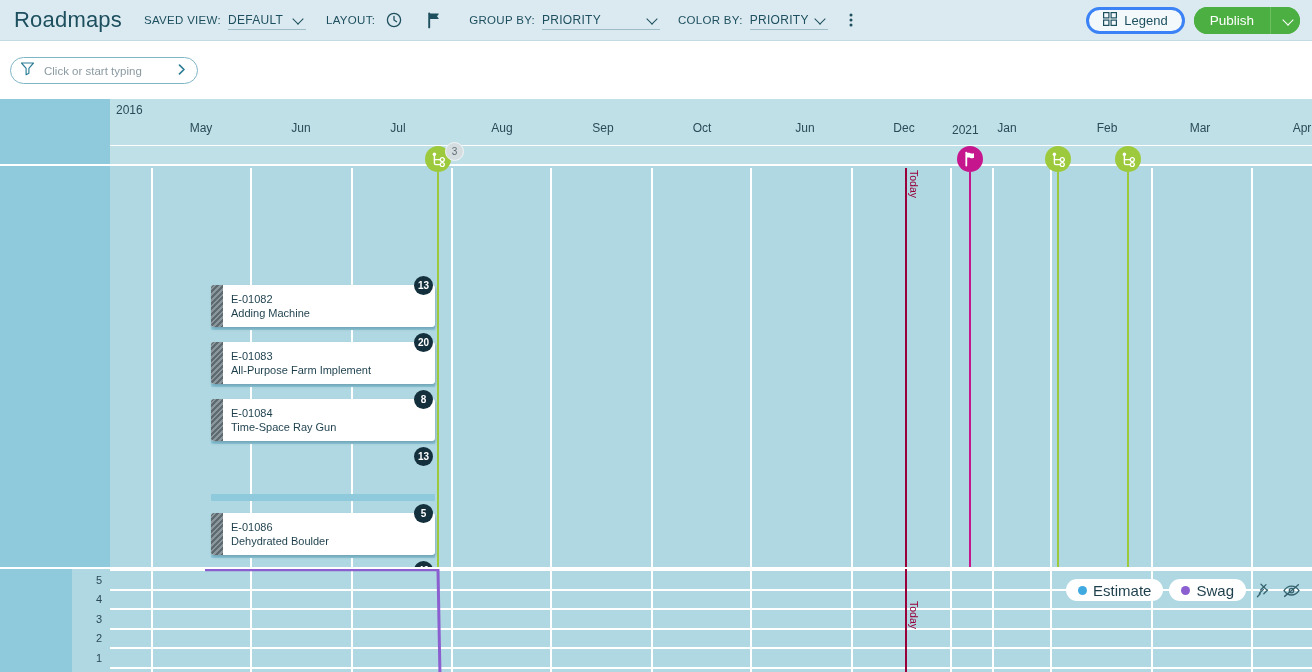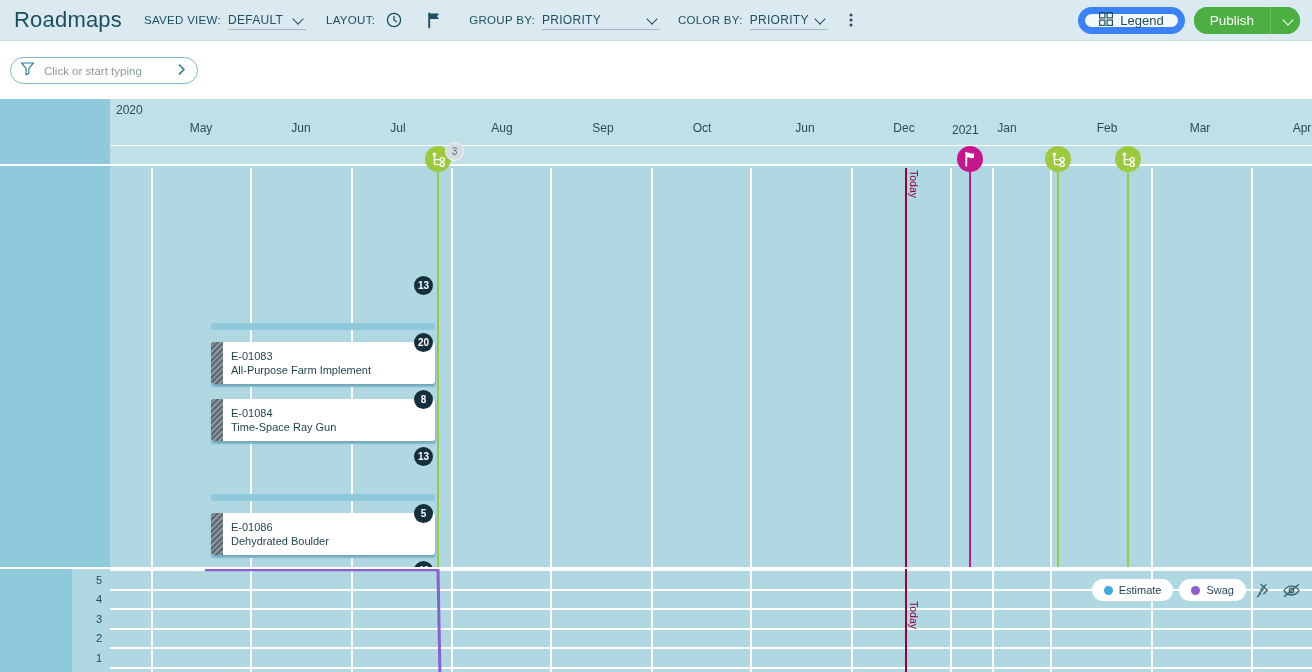--- a/index.html
+++ b/index.html
@@ -52,21 +52,21 @@
   }
   .ico-btn {
     width: 26px; height: 26px; display: flex;
     align-items: center; justify-content: center;
   }
   .spacer { flex: 1 1 auto; }
 
   #legend-btn {
     display: flex; align-items: center; gap: 7px;
     height: 27px; padding: 0 14px;
-    border: 7px solid #3b82f6; border-radius: 14px;
+    border: 3px solid #3b82f6; border-radius: 14px;
     background: #f3f9fb; color: #1d4f5e; font-size: 13px;
   }
   #publish-wrap {
     display: flex; align-items: stretch; height: 27px;
     border-radius: 14px; overflow: hidden; background: #4caf41;
     margin-left: 9px; margin-right: 12px;
   }
   #publish-btn {
     color: #fff; font-size: 13.5px; padding: 0 16px;
     display: flex; align-items: center; background: #4caf41;
@@ -240,21 +240,21 @@
   #ch-series { position: absolute; left: 0; top: 0; z-index: 7; }
 
   #ch-legend {
     position: absolute; right: 10px; top: 10px;
     display: flex; align-items: center; gap: 6px; z-index: 10;
   }
   .lg-pill {
     display: flex; align-items: center; gap: 6px;
     background: #ffffff; border-radius: 12px;
     height: 22px; padding: 0 12px;
-    font-size: 11px; color: #1d3f4c;
+    font-size: 15px; color: #1d3f4c;
   }
   .lg-dot { width: 9px; height: 9px; border-radius: 50%; flex: none; }
   .lg-ico { width: 22px; height: 22px; display:flex; align-items:center; justify-content:center; }
 </style>
 </head>
 <body>
 
 <div id="toolbar">
 
   <div id="app-title">Roadmaps</div>
@@ -347,21 +347,21 @@
 
 <div id="timeline">
 
   <div id="tl-left-col">
     <div class="seg-a"></div>
     <div class="seg-b"></div>
   </div>
 
   <div id="tl-head">
     <div id="tl-year-row">
-        <div class="year-lbl" style="left: 6px;">2020</div>
+        <div class="year-lbl" style="left: 6px;">2016</div>
         <div class="year-lbl" style="left: 842px; margin-top: 20px;">2021</div>
       </div>
     <div id="tl-month-row">
         <div class="month-lbl" style="left: 91px;">May</div>
         <div class="month-lbl" style="left: 191px;">Jun</div>
         <div class="month-lbl" style="left: 288px;">Jul</div>
         <div class="month-lbl" style="left: 392px;">Aug</div>
         <div class="month-lbl" style="left: 493px;">Sep</div>
         <div class="month-lbl" style="left: 592px;">Oct</div>
         <div class="month-lbl" style="left: 695px;">Jun</div>
@@ -433,20 +433,27 @@
       <div class="gridline" style="left: 741px;"></div>
       <div class="gridline" style="left: 840px;"></div>
       <div class="gridline" style="left: 882px;"></div>
       <div class="gridline" style="left: 940px;"></div>
       <div class="gridline" style="left: 1041px;"></div>
       <div class="gridline" style="left: 1141px;"></div>
       <div id="today-line" style="left: 795px;">
         <div id="today-label">Today</div>
       </div>
       <div class="card-bar" style="left: 101px; width: 224px; top: 155px;"></div>
+      <div class="card" style="left: 101px; top: 117px; width: 224px;">
+        <div class="card-handle"></div>
+        <div class="card-txt">
+          <div class="card-id">E-01082</div>
+          <div class="card-name">Adding Machine</div>
+        </div>
+      </div>
       <div class="card-badge" style="left: 304px; top: 108px; position: absolute;">13</div>
       <div class="card-bar" style="left: 101px; width: 224px; top: 212px;"></div>
       <div class="card" style="left: 101px; top: 174px; width: 224px;">
         <div class="card-handle"></div>
         <div class="card-txt">
           <div class="card-id">E-01083</div>
           <div class="card-name">All-Purpose Farm Implement</div>
         </div>
       </div>
       <div class="card-badge" style="left: 304px; top: 165px; position: absolute;">20</div>

